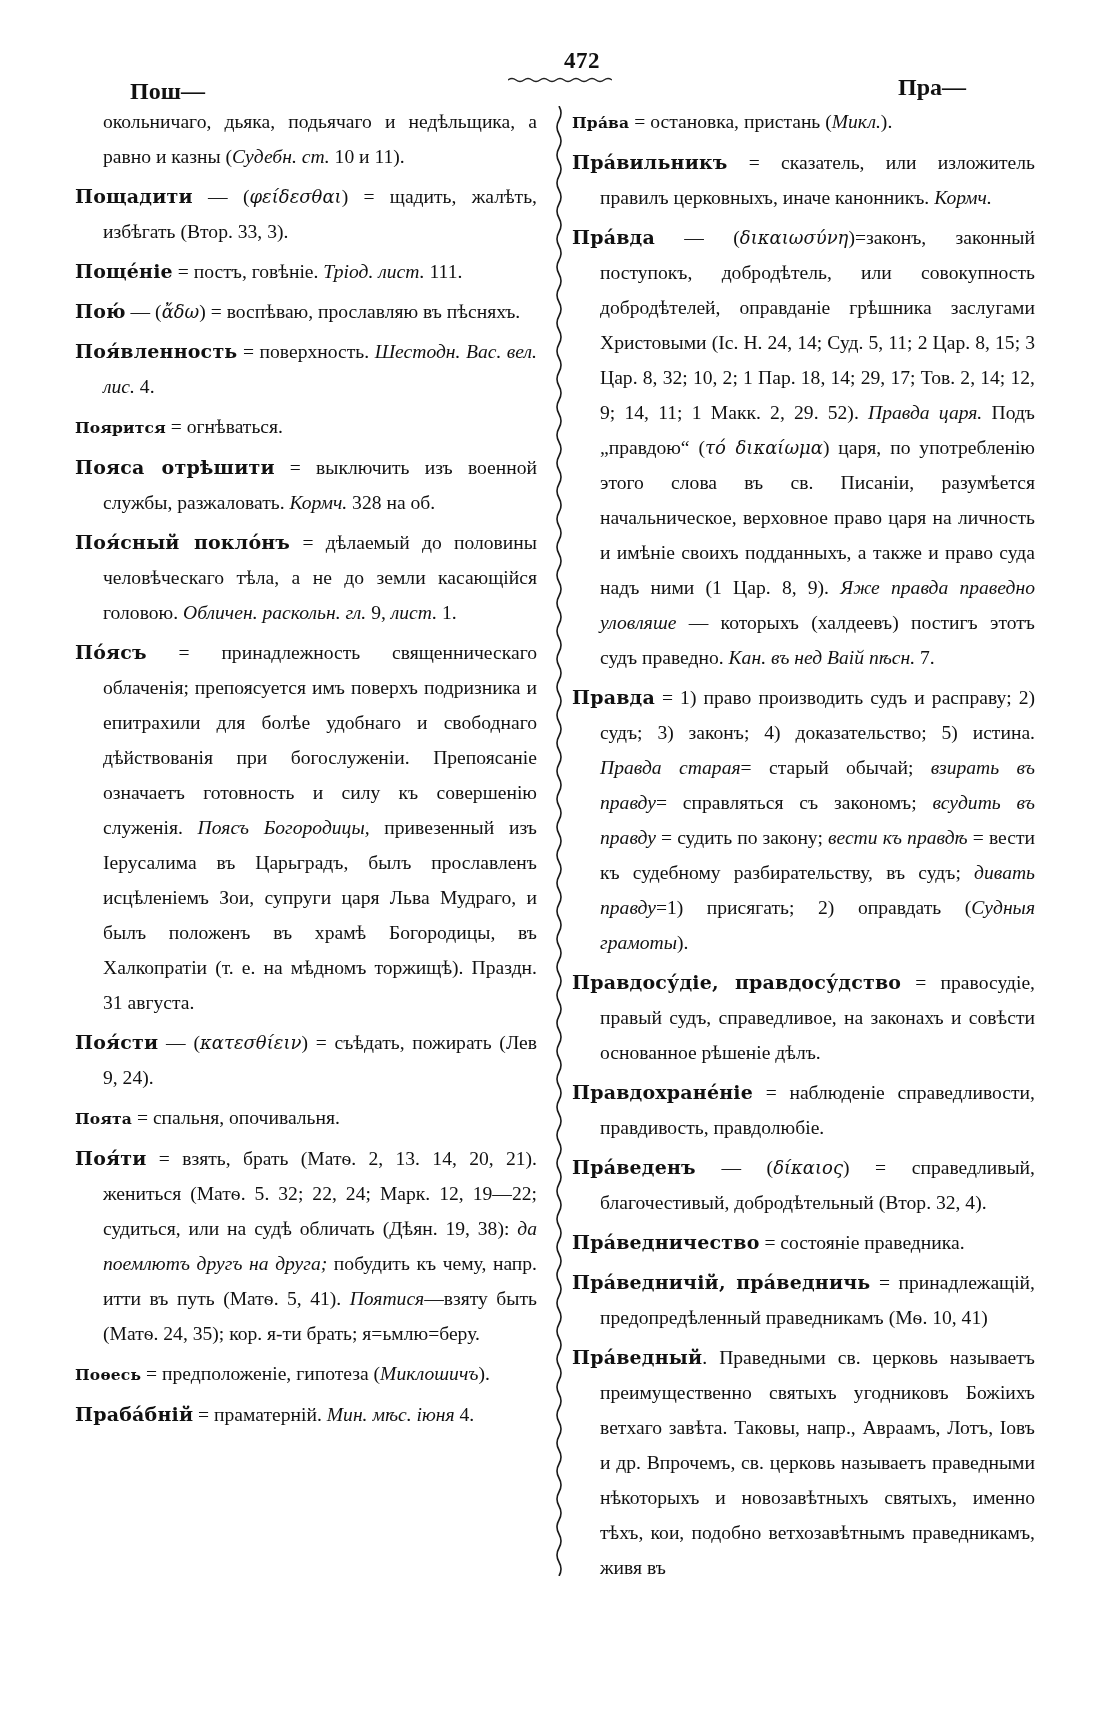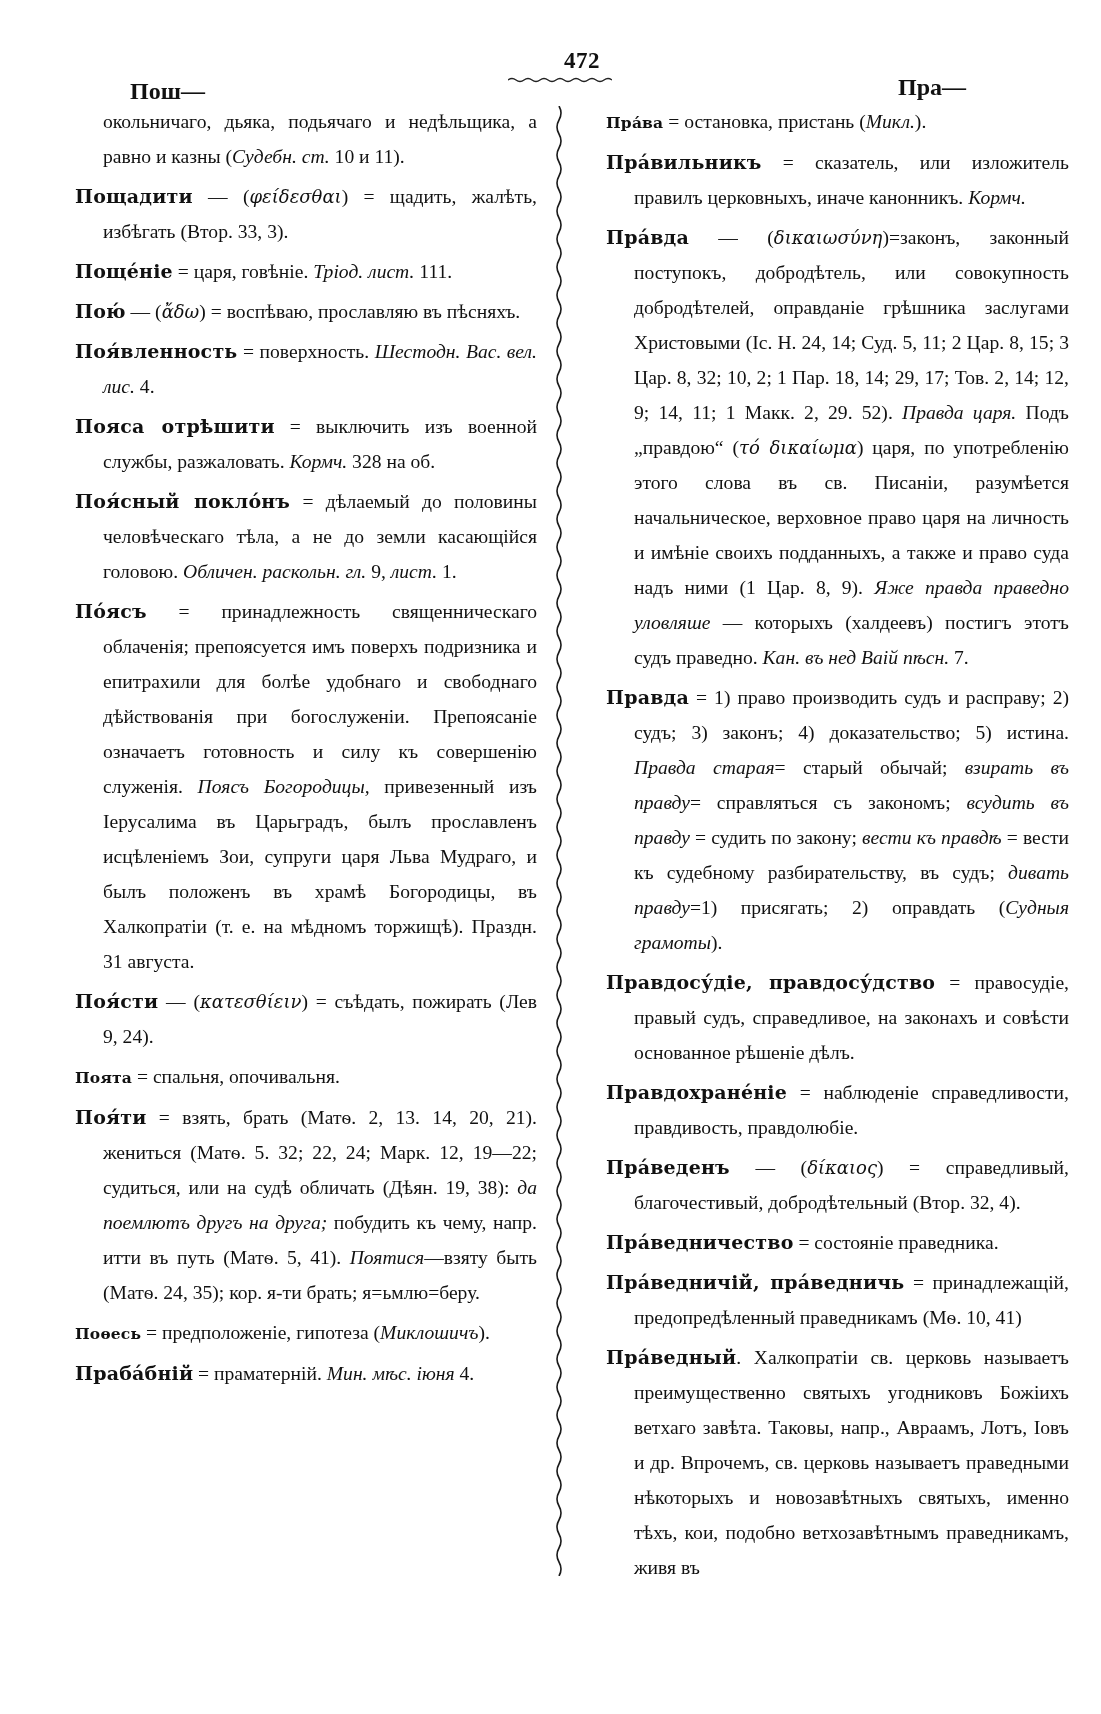--- a/index.html
+++ b/index.html
@@ -15,21 +15,21 @@
     .page-number-rule { position: absolute; left: 508px; top: 76px; width: 104px; height: 8px; }
     .running-head {
       position: absolute; font-weight: bold; font-size: 24px;
     }
     .running-head.left { left: 130px; top: 78px; }
     .running-head.right { left: 898px; top: 74px; }
     .column {
       position: absolute; top: 104px; font-size: 19.6px; line-height: 35px;
     }
     .column.left { left: 75px; width: 462px; }
-    .column.right { left: 572px; width: 463px; margin-left: 34px; }
+    .column.right { left: 572px; width: 463px; }
     .entry {
       margin: 0 0 5px 0; padding-left: 28px; text-indent: -28px;
       text-align: justify;
     }
     .entry.cont { padding-left: 28px; text-indent: 0; margin-left: 0; }
     .head {
       font-family: "DejaVu Serif", "Liberation Serif", serif;
       font-weight: bold; font-size: 19px; letter-spacing: 0.2px;
     }
     .head.small { font-size: 15.5px; }
@@ -44,23 +44,24 @@
 <svg class="page-number-rule" viewBox="0 0 104 8" preserveAspectRatio="none">
   <path d="M0 4 Q4 1 8 4 T16 4 T24 4 T32 4 T40 4 T48 4 T56 4 T64 4 T72 4 T80 4 T88 4 T96 4 T104 4" fill="none" stroke="#222" stroke-width="1.4"></path>
 </svg>
 
 <div class="running-head left">Пош—</div>
 <div class="running-head right">Пра—</div>
 
 <div class="column left" id="col-left">
     <p class="entry cont"><span>окольничаго, дьяка, подьячаго и недѣльщика, а равно и казны (</span><span class="it">Судебн. ст.</span><span> 10 и 11).</span></p>
     <p class="entry"><span class="head">Пощадити</span><span> — (</span><span class="gr">φείδεσθαι</span><span>) = щадить, жалѣть, избѣгать (Втор. 33, 3).</span></p>
-    <p class="entry"><span class="head">Пощéніе</span><span> = царя, говѣніе. </span><span class="it">Тріод. лист.</span><span> 111.</span></p>
+    <p class="entry"><span class="head">Пощéніе</span><span> = постъ, говѣніе. </span><span class="it">Тріод. лист.</span><span> 111.</span></p>
     <p class="entry"><span class="head">Пою́</span><span> — (</span><span class="gr">ἄδω</span><span>) = воспѣваю, прославляю въ пѣсняхъ.</span></p>
     <p class="entry"><span class="head">Поя́вленность</span><span> = поверхность. </span><span class="it">Шестодн. Вас. вел. лис.</span><span> 4.</span></p>
+    <p class="entry"><span class="head small">Поярится</span><span> = огнѣваться.</span></p>
     <p class="entry"><span class="head">Пояса отрѣшити</span><span> = выключить изъ военной службы, разжаловать. </span><span class="it">Кормч.</span><span> 328 на об.</span></p>
     <p class="entry"><span class="head">Поя́сный покло́нъ</span><span> = дѣлаемый до половины человѣческаго тѣла, а не до земли касающійся головою. </span><span class="it">Обличен. раскольн. гл.</span><span> 9, </span><span class="it">лист.</span><span> 1.</span></p>
     <p class="entry"><span class="head">По́ясъ</span><span> = принадлежность священническаго облаченія; препоясуется имъ поверхъ подризника и епитрахили для болѣе удобнаго и свободнаго дѣйствованія при богослуженіи. Препоясаніе означаетъ готовность и силу къ совершенію служенія. </span><span class="it">Поясъ Богородицы,</span><span> привезенный изъ Іерусалима въ Царьградъ, былъ прославленъ исцѣленіемъ Зои, супруги царя Льва Мудраго, и былъ положенъ въ храмѣ Богородицы, въ Халкопратіи (т. е. на мѣдномъ торжищѣ). Праздн. 31 августа.</span></p>
     <p class="entry"><span class="head">Поя́сти</span><span> — (</span><span class="gr">κατεσθίειν</span><span>) = съѣдать, пожирать (Лев 9, 24).</span></p>
     <p class="entry"><span class="head small">Поята</span><span> = спальня, опочивальня.</span></p>
     <p class="entry"><span class="head">Поя́ти</span><span> = взять, брать (Матѳ. 2, 13. 14, 20, 21). жениться (Матѳ. 5. 32; 22, 24; Марк. 12, 19—22; судиться, или на судѣ обличать (Дѣян. 19, 38): </span><span class="it">да поемлютъ другъ на друга;</span><span> побудить къ чему, напр. итти въ путь (Матѳ. 5, 41). </span><span class="it">Поятися</span><span>—взяту быть (Матѳ. 24, 35); кор. я-ти брать; я=ьмлю=беру.</span></p>
     <p class="entry"><span class="head small">Поѳесь</span><span> = предположеніе, гипотеза (</span><span class="it">Миклошичъ</span><span>).</span></p>
     <p class="entry"><span class="head">Праба́бній</span><span> = праматерній. </span><span class="it">Мин. мѣс. іюня</span><span> 4.</span></p>
   </div>
 
@@ -71,14 +72,14 @@
 <div class="column right" id="col-right">
     <p class="entry"><span class="head small">Пра́ва</span><span> = остановка, пристань (</span><span class="it">Микл.</span><span>).</span></p>
     <p class="entry"><span class="head">Пра́вильникъ</span><span> = сказатель, или изложитель правилъ церковныхъ, иначе канонникъ. </span><span class="it">Кормч.</span></p>
     <p class="entry"><span class="head">Пра́вда</span><span> — (</span><span class="gr">δικαιωσύνη</span><span>)=законъ, законный поступокъ, добродѣтель, или совокупность добродѣтелей, оправданіе грѣшника заслугами Христовыми (Іс. Н. 24, 14; Суд. 5, 11; 2 Цар. 8, 15; 3 Цар. 8, 32; 10, 2; 1 Пар. 18, 14; 29, 17; Тов. 2, 14; 12, 9; 14, 11; 1 Макк. 2, 29. 52). </span><span class="it">Правда царя.</span><span> Подъ „правдою“ (</span><span class="gr">τό δικαίωμα</span><span>) царя, по употребленію этого слова въ св. Писаніи, разумѣется начальническое, верховное право царя на личность и имѣніе своихъ подданныхъ, а также и право суда надъ ними (1 Цар. 8, 9). </span><span class="it">Яже правда праведно уловляше</span><span> — которыхъ (халдеевъ) постигъ этотъ судъ праведно. </span><span class="it">Кан. въ нед Ваій пѣсн.</span><span> 7.</span></p>
     <p class="entry"><span class="head">Правда</span><span> = 1) право производить судъ и расправу; 2) судъ; 3) законъ; 4) доказательство; 5) истина. </span><span class="it">Правда старая</span><span>= старый обычай; </span><span class="it">взирать въ правду</span><span>= справляться съ закономъ; </span><span class="it">всудить въ правду</span><span> = судить по закону; </span><span class="it">вести къ правдѣ</span><span> = вести къ судебному разбирательству, въ судъ; </span><span class="it">дивать правду</span><span>=1) присягать; 2) оправдать (</span><span class="it">Судныя грамоты</span><span>).</span></p>
     <p class="entry"><span class="head">Правдосу́діе, правдосу́дство</span><span> = правосудіе, правый судъ, справедливое, на законахъ и совѣсти основанное рѣшеніе дѣлъ.</span></p>
     <p class="entry"><span class="head">Правдохране́ніе</span><span> = наблюденіе справедливости, правдивость, правдолюбіе.</span></p>
     <p class="entry"><span class="head">Пра́веденъ</span><span> — (</span><span class="gr">δίκαιος</span><span>) = справедливый, благочестивый, добродѣтельный (Втор. 32, 4).</span></p>
     <p class="entry"><span class="head">Пра́ведничество</span><span> = состояніе праведника.</span></p>
     <p class="entry"><span class="head">Пра́ведничій, пра́ведничь</span><span> = принадлежащій, предопредѣленный праведникамъ (Мѳ. 10, 41)</span></p>
-    <p class="entry"><span class="head">Пра́ведный</span><span>. Халкопратіи св. церковь называетъ преимущественно святыхъ угодниковъ Божіихъ ветхаго завѣта. Таковы, напр., Авраамъ, Лотъ, Іовъ и др. Впрочемъ, св. церковь называетъ праведными нѣкоторыхъ и новозавѣтныхъ святыхъ, именно тѣхъ, кои, подобно ветхозавѣтнымъ праведникамъ, живя въ</span></p>
+    <p class="entry"><span class="head">Пра́ведный</span><span>. Праведными св. церковь называетъ преимущественно святыхъ угодниковъ Божіихъ ветхаго завѣта. Таковы, напр., Авраамъ, Лотъ, Іовъ и др. Впрочемъ, св. церковь называетъ праведными нѣкоторыхъ и новозавѣтныхъ святыхъ, именно тѣхъ, кои, подобно ветхозавѣтнымъ праведникамъ, живя въ</span></p>
   </div>
 
 </body></html>

